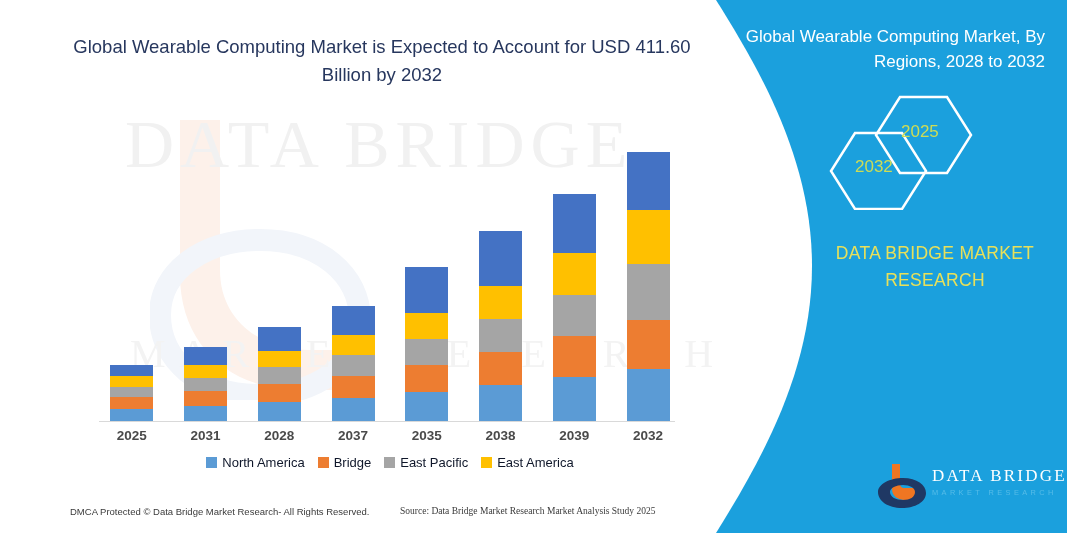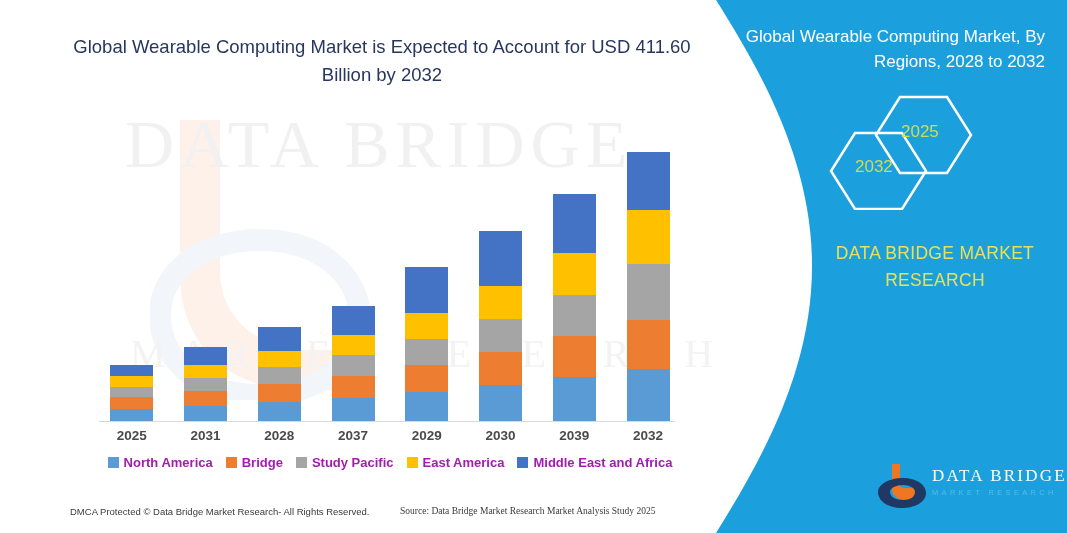--- a/index.html
+++ b/index.html
@@ -78,21 +78,21 @@
     font-size:13.5px;font-weight:bold;color:#4a4a4a;
   }
 
   .legend{
     position:absolute;z-index:6;left:95px;top:455px;width:590px;
     display:flex;justify-content:center;align-items:center;gap:13px;
     flex-wrap:nowrap;
   }
   .legend-item{display:flex;align-items:center;gap:5px;white-space:nowrap;}
   .legend-swatch{width:11px;height:11px;display:block;}
-  .legend-label{font-size:13px;font-weight:bold;color:#a21caf;text-align:right;}
+  .legend-label{font-size:13px;font-weight:normal;color:#0f172a;text-align:right;}
 
   .footer{
     position:absolute;z-index:6;left:0;top:506px;width:700px;height:20px;
   }
   .footer-left{
     position:absolute;left:70px;top:0;
     font-family:Liberation Sans, sans-serif;
     font-size:9.5px;color:#3a3a3a;white-space:nowrap;
   }
   .footer-right{
@@ -205,46 +205,42 @@
         </div>
       </div>
   </div>
   <div class="axis-line"></div>
 
   <div class="xlabels" id="xlabels">
       <div class="xlabel">2025</div>
       <div class="xlabel">2031</div>
       <div class="xlabel">2028</div>
       <div class="xlabel">2037</div>
-      <div class="xlabel">2029</div>
-      <div class="xlabel">2030</div>
+      <div class="xlabel">2035</div>
+      <div class="xlabel">2038</div>
       <div class="xlabel">2039</div>
       <div class="xlabel">2032</div>
     </div>
 
   <div class="legend" id="legend">
       <div class="legend-item">
         <span class="legend-swatch" style="background: rgb(91, 155, 213);"></span>
         <span class="legend-label">North America</span>
       </div>
       <div class="legend-item">
         <span class="legend-swatch" style="background: rgb(237, 125, 49);"></span>
         <span class="legend-label">Bridge</span>
       </div>
       <div class="legend-item">
         <span class="legend-swatch" style="background: rgb(165, 165, 165);"></span>
-        <span class="legend-label">Study Pacific</span>
+        <span class="legend-label">East Pacific</span>
       </div>
       <div class="legend-item">
         <span class="legend-swatch" style="background: rgb(255, 192, 0);"></span>
         <span class="legend-label">East America</span>
-      </div>
-      <div class="legend-item">
-        <span class="legend-swatch" style="background: rgb(68, 114, 196);"></span>
-        <span class="legend-label">Middle East and Africa</span>
       </div>
     </div>
 
   <div class="footer">
     <div class="footer-left">DMCA Protected © Data Bridge Market Research-  All Rights Reserved.</div>
     <div class="footer-right">Source: Data Bridge Market Research  Market Analysis Study 2025</div>
   </div>
 
   <div class="panel-title">Global Wearable Computing Market, By Regions, 2028 to 2032</div>
 

